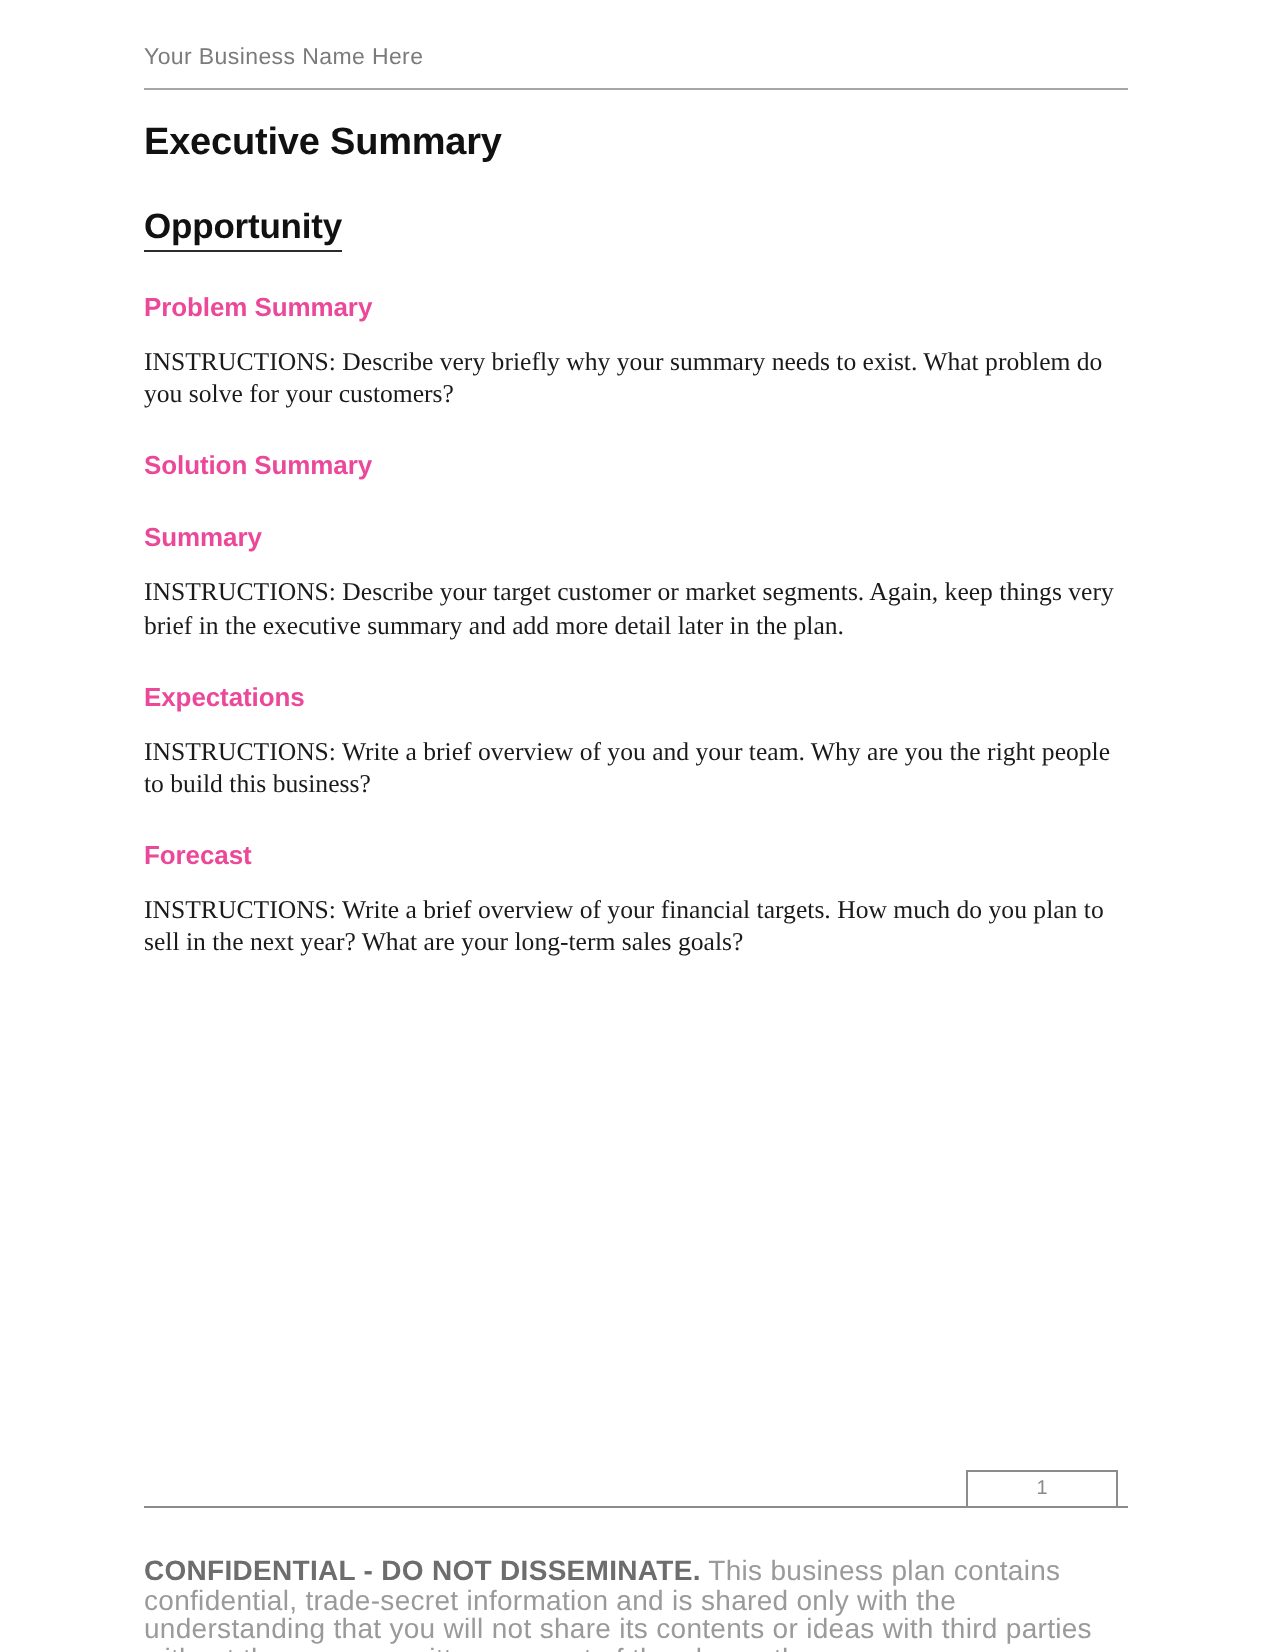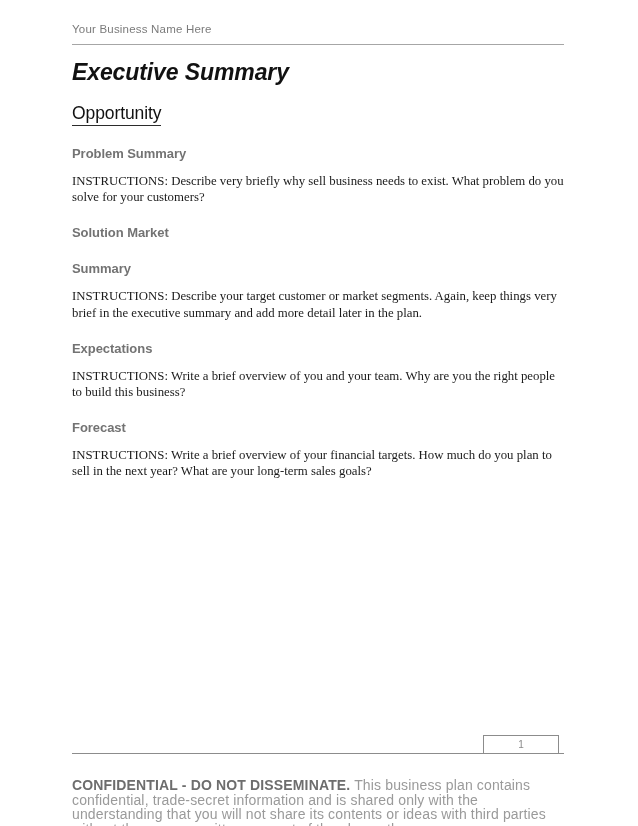--- a/index.html
+++ b/index.html
@@ -51,51 +51,50 @@
     position: absolute;
     left: 72px;
     top: 58px;
     width: 492px;
   }
 
   h1.doc-title {
     margin: 0;
     font-family: "Liberation Sans", sans-serif;
     font-weight: 600;
-    font-size: 23px;
+    font-size: 19px;
     line-height: 28px;
     letter-spacing: -0.1px;
     color: #111111;
-    font-style: italic;
   }
 
   h2.section-heading {
     margin: 16px 0 0 0;
     font-family: "Liberation Sans", sans-serif;
-    font-weight: 400;
+    font-weight: 700;
     font-size: 17.5px;
     line-height: 22px;
     letter-spacing: -0.1px;
     color: #111111;
     display: block;
   }
   h2.section-heading span.htext {
     display: inline-block;
     border-bottom: 1.4px solid #2b2b2b;
     padding-bottom: 1px;
   }
 
   h3.sub-heading {
     margin: 19px 0 0 0;
     font-family: "Liberation Sans", sans-serif;
     font-weight: bold;
     font-size: 13px;
     line-height: 17px;
     letter-spacing: -0.05px;
-    color: #737373;
+    color: #ec4899;
   }
 
   p.instruction {
     margin: 11px 0 0 0;
     font-family: "Liberation Serif", serif;
     font-size: 12.8px;
     line-height: 16.2px;
     color: #1a1a1a;
     text-align: left;
     width: 492px;
@@ -169,23 +168,23 @@
   </div>
 
   <div class="content">
 
     <h1 class="doc-title">Executive Summary</h1>
 
     <div class="block block-section">
       <h2 class="section-heading"><span class="htext">Opportunity</span></h2>
 
       <h3 class="sub-heading">Problem Summary</h3>
-      <p class="instruction">INSTRUCTIONS: Describe very briefly why sell business needs to exist. What problem do you solve for your customers?</p>
-
-      <h3 class="sub-heading">Solution Market</h3>
+      <p class="instruction">INSTRUCTIONS: Describe very briefly why your summary needs to exist. What problem do you solve for your customers?</p>
+
+      <h3 class="sub-heading">Solution Summary</h3>
 
       <h3 class="sub-heading">Summary</h3>
       <p class="instruction">INSTRUCTIONS: Describe your target customer or market segments. Again, keep things very brief in the executive summary and add more detail later in the plan.</p>
 
       <h3 class="sub-heading">Expectations</h3>
 
       <p class="instruction">INSTRUCTIONS: Write a brief overview of you and your team. Why are you the right people to build this business?</p>
     </div>
 
     <div class="block block-section">

